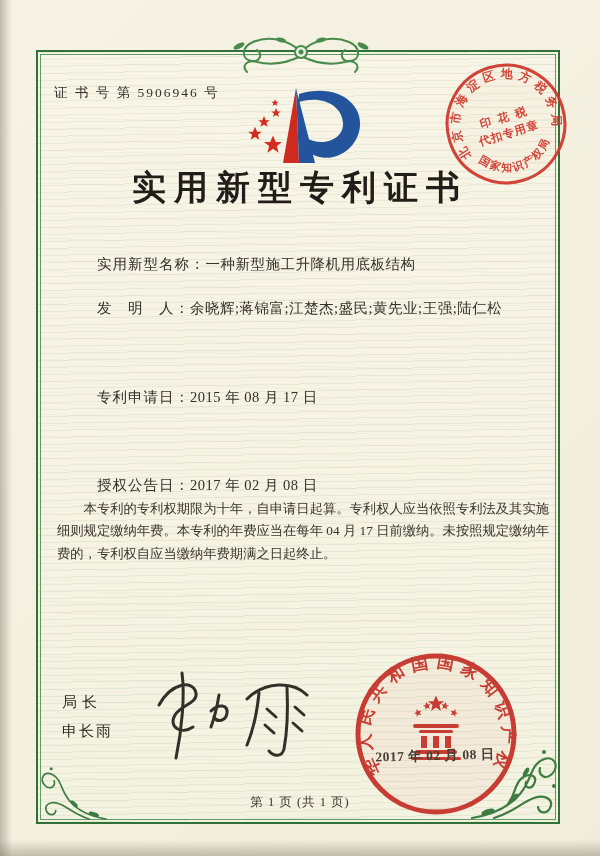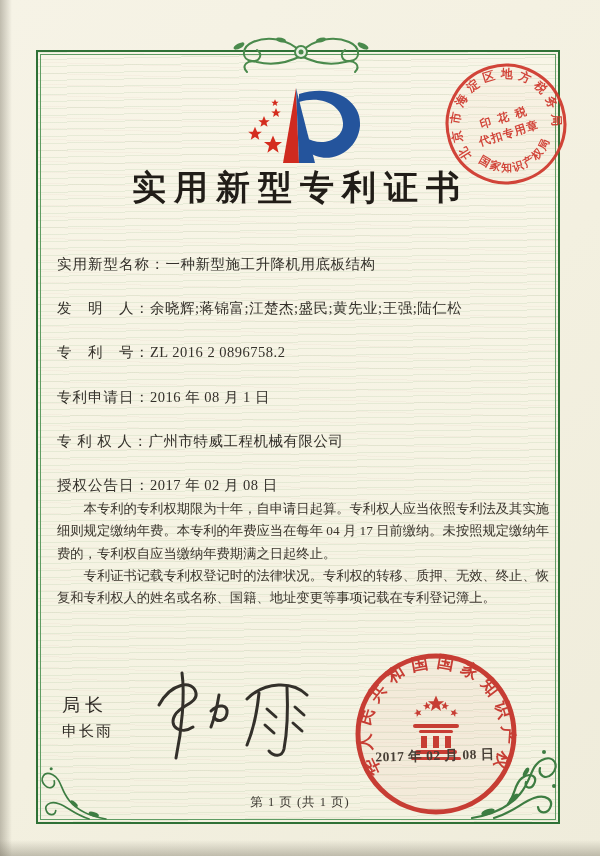--- a/index.html
+++ b/index.html
@@ -27,25 +27,25 @@
       linear-gradient(#f8f5e7,#f4f2e1);
   }
   .frame::before{content:'';position:absolute;inset:2px;border:1px solid #5f9c63;}
   .abs{position:absolute;}
   .cert-no{left:54px;top:84px;font-size:13.5px;letter-spacing:2px;color:#34302a;}
   .logo{left:233px;top:82px;width:140px;height:88px;}
   .tax-stamp{left:442px;top:60px;width:128px;height:128px;transform:rotate(-17deg);opacity:.93;}
   .title{left:0;right:0;top:165px;text-align:center;font-size:34px;font-weight:700;
     letter-spacing:8px;color:#211d18;}
   .row{left:57px;right:48px;font-size:14.5px;letter-spacing:.5px;color:#33302a;white-space:nowrap;}
-  .row .lbl{letter-spacing:1px;}
+  .row .lbl{letter-spacing:1px;margin-left:40px;}
   .r0{top:255px}.r1{top:299px}.r2{top:343px}.r3{top:388px}.r4{top:432px}.r5{top:476px}
   .paras{left:57px;top:498px;width:492px;font-size:13.3px;line-height:22.3px;color:#3a352d;}
   .paras p{margin:0;text-indent:2em;text-align:justify;}
-  .signer-title{left:62px;top:693px;font-size:18px;letter-spacing:5px;color:#2e2a24;}
+  .signer-title{left:62px;top:693px;font-size:15px;letter-spacing:5px;color:#2e2a24;}
   .signer-name{left:62px;top:722px;font-size:15px;letter-spacing:2px;color:#2e2a24;}
   .signature-svg{left:135px;top:665px;width:195px;height:100px;}
   .seal-svg{left:350px;top:648px;width:172px;height:172px;opacity:.95;}
   .seal-date{left:346px;top:747px;width:178px;text-align:center;font-size:13.5px;font-weight:700;
     color:#463e35;letter-spacing:.5px;transform:rotate(-1.5deg);}
   .footer{left:0;right:0;top:794px;text-align:center;font-size:12.5px;letter-spacing:1px;color:#3a362f;}
   .flourish-top{left:203px;top:32px;width:196px;height:46px;}
   .flourish-br{left:468px;top:730px;width:92px;height:92px;}
   .flourish-bl{left:32px;top:752px;width:84px;height:70px;transform:scaleX(-1);}
   svg{display:block;}
@@ -73,20 +73,21 @@
       <circle cx="98" cy="20" r="2.5" fill="#4a8a4c" stroke="none"></circle>
     </g>
     <g fill="#4a8a4c" stroke="none">
       <ellipse cx="160" cy="14" rx="6" ry="2.6" transform="rotate(28 160 14)"></ellipse>
       <ellipse cx="36" cy="14" rx="6" ry="2.6" transform="rotate(-28 36 14)"></ellipse>
       <ellipse cx="118" cy="8" rx="5" ry="2.2" transform="rotate(-14 118 8)"></ellipse>
       <ellipse cx="78" cy="8" rx="5" ry="2.2" transform="rotate(14 78 8)"></ellipse>
     </g>
   </svg>
 
+  <div class="abs cert-no">证 书 号 第 5906946 号</div>
 
   <svg class="abs logo" viewBox="0 0 140 88">
     <path d="M66 12 C 102 1 129 20 127 44 C 125 67 102 81 83 74 C 75 71 71 63 72 55 C 88 66 111 58 110 41 C 109 24 90 13 66 20 Z" fill="#24549c"></path>
     <polygon points="63,6 50,81 66,81" fill="#cf2a1f"></polygon>
     <polygon points="63,6 66,81 82,81" fill="#24549c"></polygon>
     <g fill="#d42c1e">
       <use href="#star5" transform="translate(40,63) scale(0.95)"></use>
       <use href="#star5" transform="translate(22,52) scale(0.72)"></use>
       <use href="#star5" transform="translate(31,40) scale(0.60)"></use>
       <use href="#star5" transform="translate(43,31) scale(0.50)"></use>
@@ -111,36 +112,29 @@
   </svg>
 
   <div class="abs title">实用新型专利证书</div>
 
   <div class="abs row r0">
     <span class="lbl">实用新型名称：</span><span class="val">一种新型施工升降机用底板结构</span>
   </div>
   <div class="abs row r1">
     <span class="lbl">发　明　人：</span><span class="val">余晓辉;蒋锦富;江楚杰;盛民;黄先业;王强;陆仁松</span>
   </div>
-  <div class="abs row r2">
-    <span class="lbl">专　利　号：</span><span class="val">ZL 2016 2 0896758.2</span>
-  </div>
   <div class="abs row r3">
-    <span class="lbl">专利申请日：</span><span class="val">2016 年 08 月 1 日</span>
-  </div>
-  <div class="abs row r4">
-    <span class="lbl">专 利 权 人：</span><span class="val">广州市特威工程机械有限公司</span>
+    <span class="lbl">专利申请日：</span><span class="val">2015 年 08 月 17 日</span>
   </div>
   <div class="abs row r5">
     <span class="lbl">授权公告日：</span><span class="val">2017 年 02 月 08 日</span>
   </div>
 
   <div class="abs paras">
     <p>本专利的专利权期限为十年，自申请日起算。专利权人应当依照专利法及其实施细则规定缴纳年费。本专利的年费应当在每年 04 月 17 日前缴纳。未按照规定缴纳年费的，专利权自应当缴纳年费期满之日起终止。</p>
-    <p>专利证书记载专利权登记时的法律状况。专利权的转移、质押、无效、终止、恢复和专利权人的姓名或名称、国籍、地址变更等事项记载在专利登记簿上。</p>
   </div>
 
   <div class="abs signer-title">局长</div>
   <div class="abs signer-name">申长雨</div>
 
   <svg class="abs signature-svg" viewBox="0 0 195 100">
     <g stroke="#33302a" stroke-width="3" fill="none" stroke-linecap="round" stroke-linejoin="round">
       <path d="M24,40 C36,18 58,14 61,28 C63,38 46,40 40,50 C33,62 46,70 58,62"></path>
       <path d="M47,8 C50,30 47,64 41,93"></path>
       <path d="M84,30 C82,42 79,54 76,62"></path>

